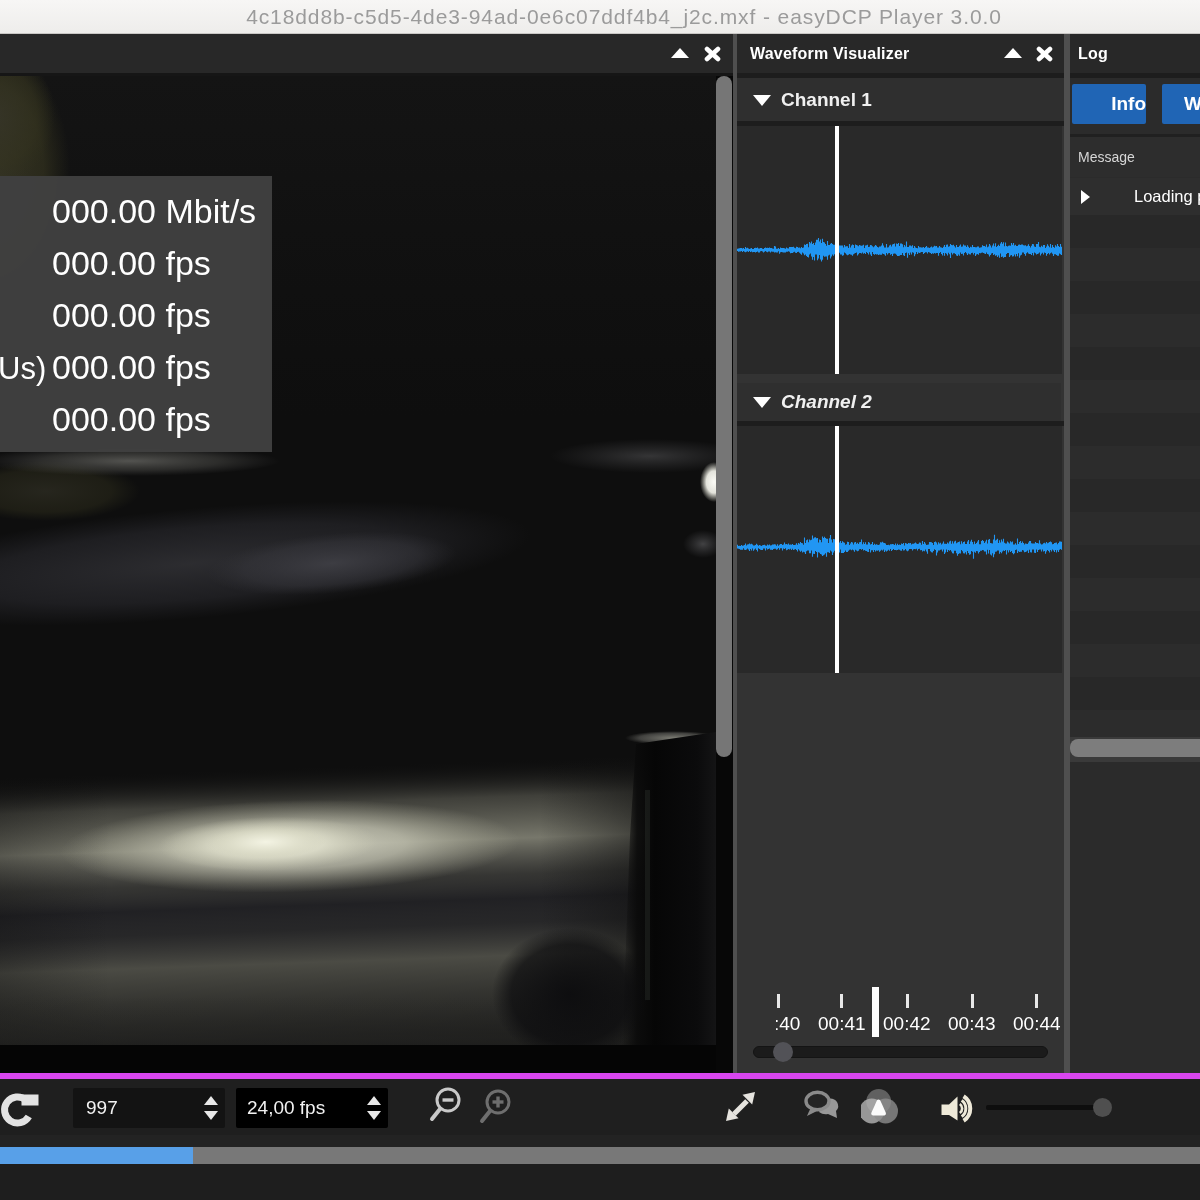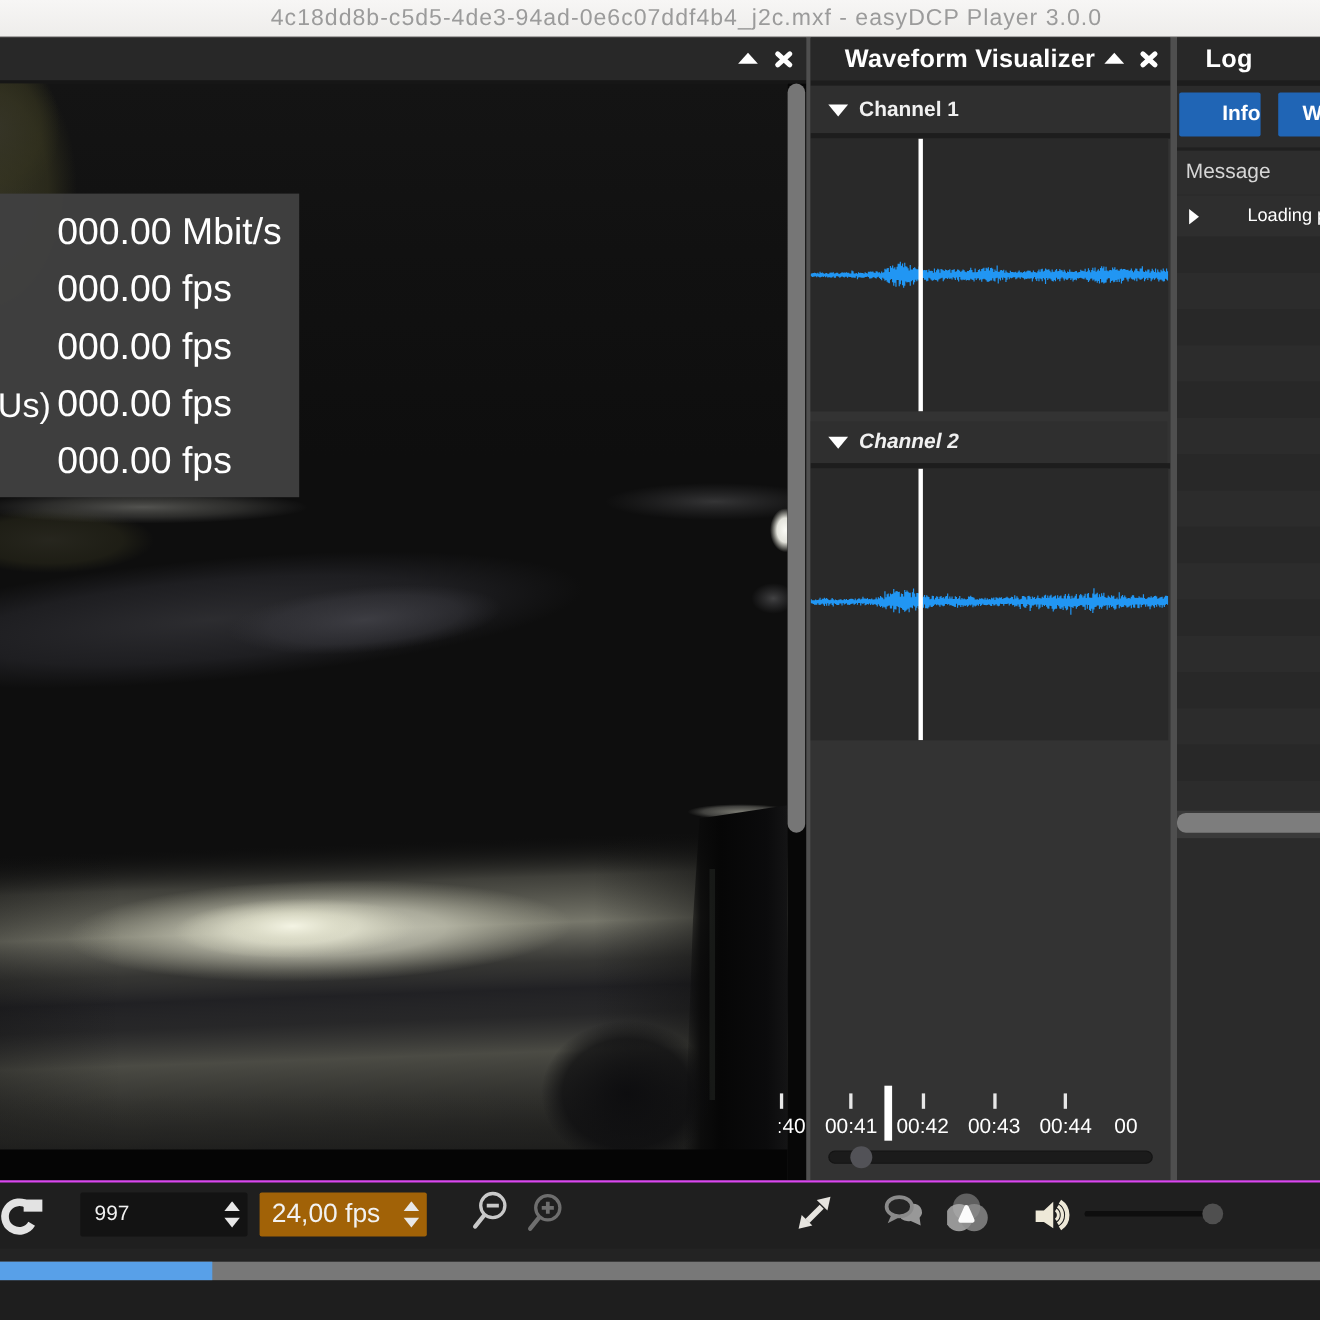--- a/index.html
+++ b/index.html
@@ -1,18 +1,18 @@
 <!DOCTYPE html>
 <html><head><meta charset="utf-8">
 <style>
   html,body{margin:0;padding:0;background:#1f1f1f;}
   *{box-sizing:border-box;font-family:"Liberation Sans",sans-serif;}
   #app{position:relative;width:1200px;height:1200px;overflow:hidden;background:#232323;}
   .abs{position:absolute;}
-  .hdr{background:#282828;height:39px;color:#fff;font-weight:bold;font-size:23px;line-height:39px;padding-left:18px;}
+  .hdr{background:#282828;height:39px;color:#fff;font-weight:bold;font-size:16px;line-height:39px;}
   .hdr .t{padding-left:13px;letter-spacing:0.2px;}
   .chanbar{background:#2f2f2f;color:#f0f0f0;font-weight:bold;font-size:19px;}
   svg{display:block;}
 </style></head>
 <body>
 <div id="app">
 
 <div class="abs" style="left:0;top:0;width:1200px;height:34px;background:linear-gradient(#f7f6f5,#eeedeb);border-bottom:1px solid #c9c7c5;">
   <div style="text-align:center;font-size:21px;color:#9b9b9b;line-height:33px;letter-spacing:0.9px;padding-left:48px;">4c18dd8b-c5d5-4de3-94ad-0e6c07ddf4b4_j2c.mxf - easyDCP Player 3.0.0</div>
 </div>
@@ -224,21 +224,21 @@
 <div class="abs" style="left:737px;top:421px;width:327px;height:5px;background:#1d1d1d;"></div>
 
 <div class="abs" style="left:737px;top:426px;width:325px;height:247px;background:#292929;">
   <svg width="325" height="247">
     <path d="M0 121H325" stroke="#2196f3" stroke-width="2"></path>
     <path d="M0.5 118.8V122.4M1.5 119.9V122.7M2.5 119.8V123.1M3.5 119.9V123.8M4.5 119.0V123.7M5.5 119.7V123.7M6.5 119.5V122.3M7.5 118.9V123.7M8.5 117.5V123.9M9.5 119.5V123.4M10.5 118.4V122.6M11.5 118.3V123.6M12.5 117.4V124.9M13.5 118.3V122.9M14.5 117.7V124.6M15.5 118.5V122.4M16.5 119.4V124.7M17.5 119.6V123.4M18.5 119.1V122.4M19.5 117.7V123.9M20.5 118.8V125.4M21.5 119.8V122.3M22.5 119.0V123.1M23.5 119.4V123.7M24.5 119.9V124.0M25.5 119.2V124.0M26.5 119.0V122.6M27.5 118.7V122.6M28.5 119.6V124.4M29.5 119.7V122.2M30.5 118.6V123.6M31.5 119.2V122.9M32.5 118.5V122.4M33.5 119.5V123.7M34.5 119.3V123.8M35.5 118.5V124.0M36.5 118.4V123.1M37.5 118.3V122.8M38.5 118.6V122.7M39.5 119.7V123.7M40.5 118.2V123.2M41.5 119.8V122.1M42.5 118.7V123.7M43.5 118.1V122.2M44.5 118.1V122.2M45.5 119.1V124.5M46.5 118.4V122.4M47.5 116.6V123.0M48.5 118.2V122.2M49.5 118.1V124.2M50.5 118.6V123.7M51.5 117.6V123.1M52.5 118.7V123.5M53.5 118.6V122.7M54.5 118.8V123.9M55.5 118.0V122.8M56.5 118.9V124.0M57.5 119.1V123.6M58.5 118.7V123.0M59.5 117.2V124.0M60.5 118.7V125.4M61.5 117.0V123.3M62.5 117.8V124.6M63.5 115.9V125.8M64.5 116.9V124.8M65.5 117.3V126.6M66.5 118.7V125.7M67.5 111.5V126.3M68.5 117.0V127.9M69.5 114.2V125.3M70.5 113.6V124.6M71.5 116.2V124.4M72.5 113.5V127.2M73.5 114.3V127.2M74.5 113.7V124.6M75.5 109.4V130.7M76.5 112.6V127.8M77.5 111.5V128.1M78.5 111.3V124.9M79.5 112.2V125.9M80.5 112.0V131.6M81.5 116.5V126.3M82.5 113.5V126.8M83.5 114.1V128.1M84.5 116.2V128.6M85.5 110.4V130.1M86.5 112.1V129.2M87.5 110.8V128.4M88.5 111.9V127.3M89.5 112.8V130.7M90.5 112.8V126.2M91.5 117.0V126.3M92.5 112.3V127.0M93.5 109.0V124.4M94.5 113.5V125.4M95.5 116.5V129.1M96.5 113.0V126.4M97.5 113.2V124.8M98.5 113.6V127.6M99.5 114.9V132.5M100.5 117.0V125.7M101.5 117.7V123.6M102.5 116.4V126.5M103.5 115.0V123.5M104.5 116.9V126.9M105.5 115.2V126.9M106.5 116.2V127.1M107.5 116.8V126.0M108.5 118.7V124.5M109.5 118.3V125.9M110.5 115.7V125.9M111.5 115.9V124.8M112.5 118.9V123.8M113.5 117.4V123.4M114.5 116.1V124.3M115.5 116.4V123.5M116.5 118.6V124.3M117.5 116.4V125.7M118.5 115.9V123.7M119.5 117.7V124.5M120.5 116.7V125.2M121.5 118.1V124.7M122.5 116.3V123.2M123.5 115.9V123.1M124.5 113.6V123.8M125.5 118.3V123.1M126.5 116.2V124.5M127.5 118.1V124.1M128.5 116.3V124.7M129.5 118.5V124.9M130.5 118.5V125.7M131.5 116.1V125.9M132.5 116.7V122.9M133.5 118.5V126.4M134.5 117.9V124.3M135.5 115.9V124.2M136.5 119.1V125.9M137.5 117.7V123.9M138.5 118.8V125.5M139.5 118.2V124.5M140.5 118.7V124.8M141.5 118.9V124.3M142.5 118.5V125.7M143.5 116.2V124.7M144.5 116.4V123.7M145.5 115.7V124.4M146.5 116.7V123.6M147.5 116.9V126.1M148.5 117.5V124.5M149.5 119.1V125.4M150.5 118.9V124.7M151.5 118.8V123.8M152.5 119.2V124.7M153.5 118.2V123.1M154.5 118.3V124.9M155.5 117.9V124.0M156.5 118.3V122.9M157.5 119.1V123.9M158.5 117.5V124.1M159.5 119.3V124.2M160.5 117.8V124.1M161.5 119.0V123.6M162.5 118.6V123.8M163.5 118.9V124.6M164.5 117.5V124.8M165.5 118.1V123.1M166.5 117.1V124.5M167.5 119.4V124.2M168.5 116.9V123.0M169.5 117.5V124.4M170.5 118.0V125.2M171.5 117.1V124.6M172.5 117.3V122.9M173.5 116.9V123.1M174.5 118.6V123.0M175.5 117.8V124.6M176.5 117.7V123.2M177.5 117.2V123.0M178.5 116.6V123.2M179.5 117.5V122.7M180.5 118.1V124.5M181.5 117.7V123.0M182.5 116.6V122.8M183.5 116.8V124.2M184.5 118.7V123.9M185.5 115.1V125.5M186.5 118.1V124.7M187.5 116.1V125.2M188.5 117.5V123.6M189.5 119.0V125.5M190.5 118.8V127.7M191.5 118.4V123.0M192.5 115.9V123.1M193.5 115.9V125.3M194.5 116.2V126.2M195.5 117.0V126.4M196.5 119.0V125.0M197.5 115.9V123.2M198.5 115.6V123.9M199.5 116.5V129.4M200.5 118.6V126.6M201.5 116.2V124.5M202.5 117.4V124.4M203.5 116.8V123.8M204.5 118.5V123.6M205.5 117.5V125.6M206.5 115.4V123.6M207.5 117.7V127.9M208.5 117.8V126.6M209.5 118.0V123.6M210.5 116.4V125.9M211.5 117.5V124.0M212.5 115.4V124.8M213.5 114.7V123.9M214.5 117.7V125.6M215.5 115.3V127.2M216.5 117.5V127.4M217.5 115.6V124.7M218.5 114.7V124.8M219.5 117.3V127.3M220.5 116.4V129.8M221.5 116.0V128.1M222.5 115.4V127.3M223.5 118.2V127.5M224.5 115.2V123.9M225.5 117.5V125.2M226.5 116.1V127.2M227.5 115.4V127.6M228.5 117.9V126.3M229.5 118.1V128.6M230.5 115.5V125.1M231.5 113.9V126.9M232.5 118.0V128.8M233.5 115.6V128.2M234.5 113.7V125.1M235.5 116.0V125.7M236.5 118.3V132.8M237.5 115.5V125.8M238.5 117.9V126.8M239.5 117.1V125.1M240.5 115.5V125.2M241.5 113.9V127.4M242.5 118.3V125.9M243.5 118.2V124.8M244.5 115.1V124.7M245.5 113.9V124.1M246.5 115.1V124.3M247.5 117.1V125.6M248.5 115.6V125.5M249.5 113.8V128.5M250.5 117.6V123.8M251.5 113.7V127.5M252.5 113.1V124.1M253.5 117.1V128.5M254.5 117.3V129.5M255.5 117.4V127.3M256.5 113.6V131.2M257.5 108.8V128.2M258.5 114.5V125.8M259.5 113.7V125.6M260.5 112.8V124.4M261.5 116.9V124.5M262.5 114.3V127.7M263.5 116.6V126.1M264.5 113.4V127.3M265.5 115.6V125.6M266.5 112.8V124.5M267.5 116.7V125.0M268.5 117.5V123.9M269.5 117.5V128.4M270.5 115.4V124.3M271.5 116.6V126.6M272.5 117.4V124.3M273.5 115.2V125.9M274.5 116.2V125.1M275.5 115.6V126.9M276.5 118.4V128.3M277.5 118.4V127.3M278.5 117.2V123.9M279.5 118.7V123.5M280.5 112.4V126.9M281.5 118.0V125.2M282.5 116.0V126.1M283.5 115.0V125.8M284.5 117.0V125.7M285.5 115.4V124.0M286.5 116.9V124.6M287.5 118.4V126.3M288.5 117.6V126.0M289.5 117.7V125.4M290.5 118.0V124.5M291.5 116.6V126.9M292.5 115.1V123.8M293.5 115.1V126.3M294.5 117.2V126.6M295.5 117.6V123.6M296.5 117.4V123.6M297.5 117.6V126.7M298.5 116.1V126.9M299.5 117.1V123.5M300.5 117.1V126.1M301.5 117.5V124.1M302.5 114.3V123.6M303.5 117.6V123.5M304.5 118.5V125.5M305.5 118.3V123.5M306.5 117.3V125.4M307.5 116.8V125.1M308.5 117.4V127.8M309.5 116.0V125.4M310.5 117.3V124.1M311.5 116.7V125.1M312.5 115.9V126.5M313.5 115.6V124.1M314.5 116.3V125.6M315.5 118.3V123.4M316.5 117.9V124.4M317.5 117.1V126.0M318.5 116.7V123.9M319.5 116.6V126.5M320.5 118.3V124.3M321.5 116.9V125.9M322.5 115.6V123.7M323.5 115.5V123.1M324.5 115.8V123.7" stroke="#2196f3" stroke-width="1.1"></path>
     <rect x="98" y="0" width="4" height="247" fill="#fff"></rect>
   </svg>
 </div>
 
-<div class="abs" style="left:708px;top:985px;width:327px;height:60px;color:#fff;">
+<div class="abs" style="left:776px;top:985px;width:327px;height:60px;color:#fff;">
   <svg width="327" height="60">
     <g fill="#e8e8e8">
       <rect x="1" y="9" width="3" height="14"></rect>
       <rect x="64" y="9" width="3" height="14"></rect>
       <rect x="130" y="9" width="3" height="14"></rect>
       <rect x="195" y="9" width="3" height="14"></rect>
       <rect x="259" y="9" width="3" height="14"></rect>
     </g>
     <rect x="96" y="2" width="7" height="50" fill="#fff"></rect>
     <g fill="#fff" font-size="19px" font-family="Liberation Sans">
@@ -260,21 +260,21 @@
 <div class="abs" style="left:1070px;top:34px;width:130px;height:1039px;background:#2b2b2b;"></div>
 <div class="abs hdr" style="left:1070px;top:34px;width:130px;">
   <div class="t" style="padding-left:8px;">Log</div>
 </div>
 <div class="abs" style="left:1070px;top:73px;width:130px;height:5px;background:#1d1d1d;"></div>
 
 <div class="abs" style="left:1072px;top:84px;width:74px;height:40px;background:#2065b5;border-radius:2px;color:#fff;font-weight:bold;font-size:19px;text-align:right;line-height:40px;">Info</div>
 <div class="abs" style="left:1162px;top:84px;width:90px;height:40px;background:#2065b5;border-radius:2px;color:#fff;font-weight:bold;font-size:19px;padding-left:22px;line-height:40px;">W</div>
 
 <div class="abs" style="left:1070px;top:134px;width:130px;height:3px;background:#202020;"></div>
-<div class="abs" style="left:1070px;top:137px;width:130px;height:40px;background:#2d2d2d;color:#d6d6d6;font-size:19px;line-height:40px;">
+<div class="abs" style="left:1070px;top:137px;width:130px;height:40px;background:#2d2d2d;color:#d6d6d6;font-size:14px;line-height:40px;">
       <div style="padding-left:8px;">Message</div>
     </div>
 <div class="abs" style="left:1070px;top:178px;width:130px;height:37px;background:#2e2e2e;color:#fff;font-size:16.5px;line-height:37px;">
   <svg class="abs" style="left:10px;top:12px;" width="11" height="14">
         <polygon points="1,0 10,7 1,14" fill="#fff"></polygon>
       </svg>
   <div style="padding-left:64px;white-space:nowrap;">Loading p</div>
 </div>
 <div class="abs" style="left:1070px;top:215px;width:130px;height:33px;background:#282828;"></div>
     <div class="abs" style="left:1070px;top:248px;width:130px;height:33px;background:#2c2c2c;"></div>
@@ -289,36 +289,36 @@
     <div class="abs" style="left:1070px;top:545px;width:130px;height:33px;background:#282828;"></div>
     <div class="abs" style="left:1070px;top:578px;width:130px;height:33px;background:#2c2c2c;"></div>
     <div class="abs" style="left:1070px;top:611px;width:130px;height:33px;background:#282828;"></div>
     <div class="abs" style="left:1070px;top:644px;width:130px;height:33px;background:#2c2c2c;"></div>
     <div class="abs" style="left:1070px;top:677px;width:130px;height:33px;background:#282828;"></div>
     <div class="abs" style="left:1070px;top:710px;width:130px;height:33px;background:#2c2c2c;"></div>
 
 <div class="abs" style="left:1070px;top:737px;width:130px;height:25px;background:#3a3a3a;"></div>
 <div class="abs" style="left:1070px;top:739px;width:140px;height:18px;background:#7d7d7d;border-radius:8px;"></div>
 
-<div class="abs" style="left:0;top:1073px;width:1200px;height:62px;background:#1f1f1f;border-top:2px solid #d946ef;">
+<div class="abs" style="left:0;top:1073px;width:1200px;height:62px;background:#1f1f1f;border-top:6px solid #d946ef;">
 
   <svg class="abs" style="left:0;top:0;" width="42" height="52" viewBox="0 0 42 52">
     <path d="M25.9 21 A13 13 0 1 0 28.8 37.5" fill="none" stroke="#e3e3e3" stroke-width="7"></path>
     <rect x="21.5" y="15.5" width="17" height="11" fill="#e3e3e3"></rect>
   </svg>
 
   <div class="abs" style="left:73px;top:9px;width:152px;height:40px;background:#131313;border-radius:2px;color:#f2f2f2;font-size:19px;line-height:40px;">
     <div style="padding-left:13px;">997</div>
     <svg class="abs" style="left:130px;top:8px;" width="16" height="25">
       <polygon points="8,0 15,9 1,9" fill="#e8e8e8"></polygon>
       <polygon points="1,15 15,15 8,24" fill="#e8e8e8"></polygon>
     </svg>
   </div>
 
-  <div class="abs" style="left:236px;top:9px;width:152px;height:40px;background:#a16207;border-radius:2px;color:#f2f2f2;font-size:24px;line-height:40px;">
+  <div class="abs" style="left:236px;top:9px;width:152px;height:40px;background:#000000;border-radius:2px;color:#f2f2f2;font-size:19px;line-height:40px;">
     <div style="padding-left:11px;">24,00 fps</div>
     <svg class="abs" style="left:130px;top:8px;" width="16" height="25">
       <polygon points="8,0 15,9 1,9" fill="#e8e8e8"></polygon>
       <polygon points="1,15 15,15 8,24" fill="#e8e8e8"></polygon>
     </svg>
   </div>
 
   <svg class="abs" style="left:428px;top:6px;" width="38" height="40" viewBox="0 0 38 40">
     <circle cx="20" cy="15" r="11" fill="none" stroke="#c9c9c9" stroke-width="3"></circle>
     <line x1="12" y1="24" x2="4" y2="34" stroke="#c9c9c9" stroke-width="4" stroke-linecap="round"></line>

